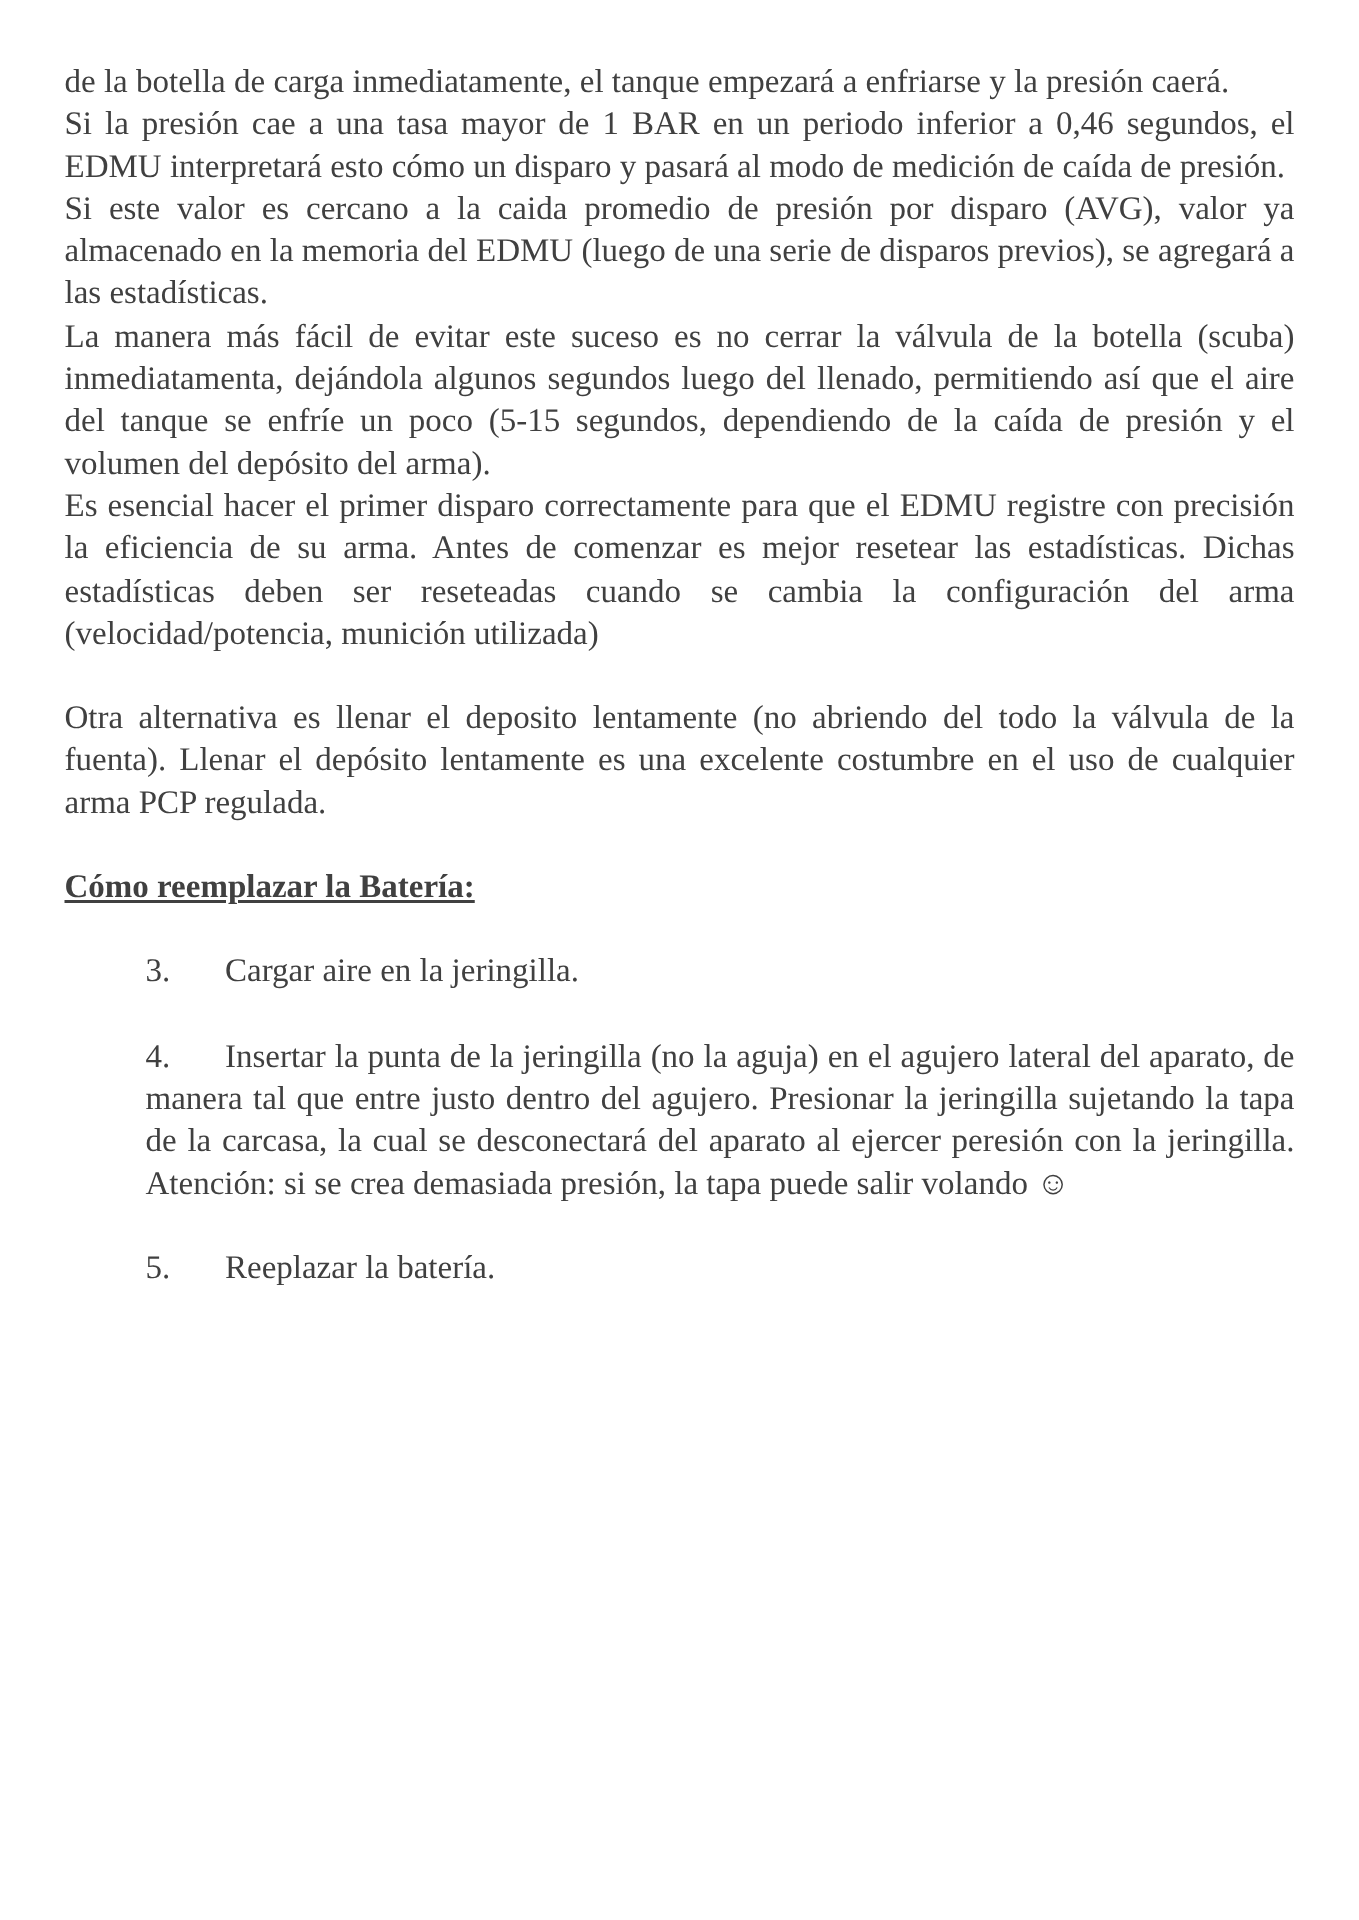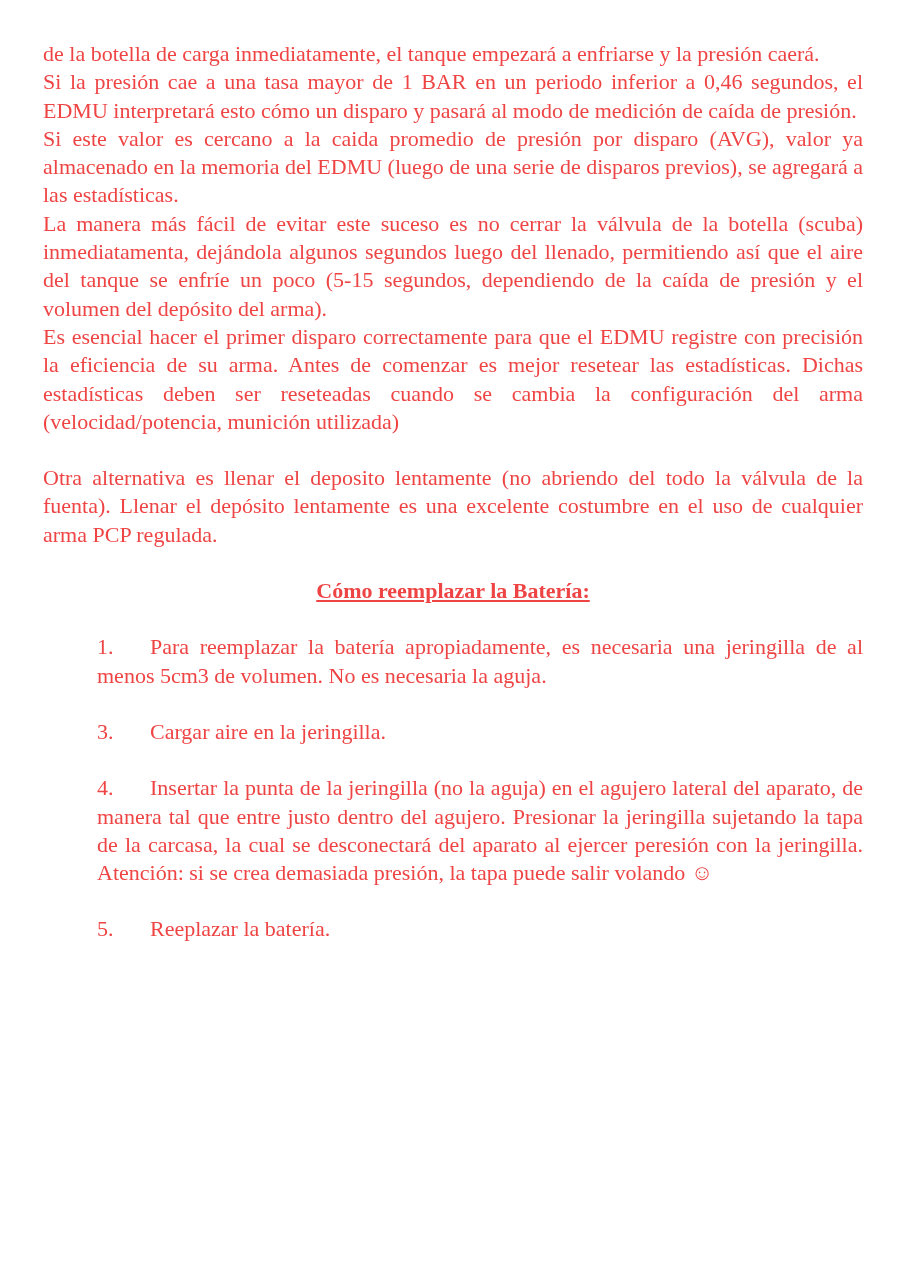--- a/index.html
+++ b/index.html
@@ -11,35 +11,34 @@
     position: relative;
     width: 906px;
     height: 1280px;
     background: #ffffff;
     box-sizing: border-box;
     padding: 40px 43px 0 43px;
     overflow: hidden;
     font-family: "Liberation Serif", "DejaVu Serif", serif;
     font-size: 22px;
     line-height: 28.3px;
-    color: #ef4444;
+    color: #404040;
   }
   .para {
     margin: 0;
     text-align: justify;
   }
   .para.gap-after {
     margin-bottom: 28px;
   }
   .section-heading {
     margin: 0 0 28px 0;
     font-size: 22px;
     line-height: 28.3px;
     font-weight: bold;
-    text-align: center;
   }
   .section-heading .underline {
     text-decoration: underline;
   }
   .step {
     margin: 0 0 28px 54px;
     text-align: justify;
   }
   .step:last-child {
     margin-bottom: 0;
@@ -63,23 +62,20 @@
   <p class="para">La manera más fácil de evitar este suceso es no cerrar la válvula de la botella (scuba) inmediatamenta, dejándola algunos segundos luego del llenado, permitiendo así que el aire del tanque se enfríe un poco (5-15 segundos, dependiendo de la caída de presión y el volumen del depósito del arma).</p>
 
   <p class="para gap-after">Es esencial hacer el primer disparo correctamente para que el EDMU registre con precisión la eficiencia de su arma. Antes de comenzar es mejor resetear las estadísticas. Dichas estadísticas deben ser reseteadas cuando se cambia la configuración del arma (velocidad/potencia, munición utilizada)</p>
 
   <p class="para gap-after">Otra alternativa es llenar el deposito lentamente (no abriendo del todo la válvula de la fuenta). Llenar el depósito lentamente es una excelente costumbre en el uso de cualquier arma PCP regulada.</p>
 
   <h2 class="section-heading">
     <span class="underline">Cómo reemplazar la Batería:</span>
   </h2>
 
-  <p class="step">
-    <span class="num">1.</span><span>Para reemplazar la batería apropiadamente, es necesaria una jeringilla de al menos 5cm3 de volumen. No es necesaria la aguja.</span>
-  </p>
 
 
   <p class="step">
     <span class="num">3.</span><span>Cargar aire en la jeringilla.</span>
   </p>
 
   <p class="step">
     <span class="num">4.</span><span>Insertar la punta de la jeringilla (no la aguja) en el agujero lateral del aparato, de manera tal que entre justo dentro del agujero. Presionar la jeringilla sujetando la tapa de la carcasa, la cual se desconectará del aparato al ejercer peresión con la jeringilla. Atención: si se crea demasiada presión, la tapa puede salir volando ☺</span>
   </p>
 

